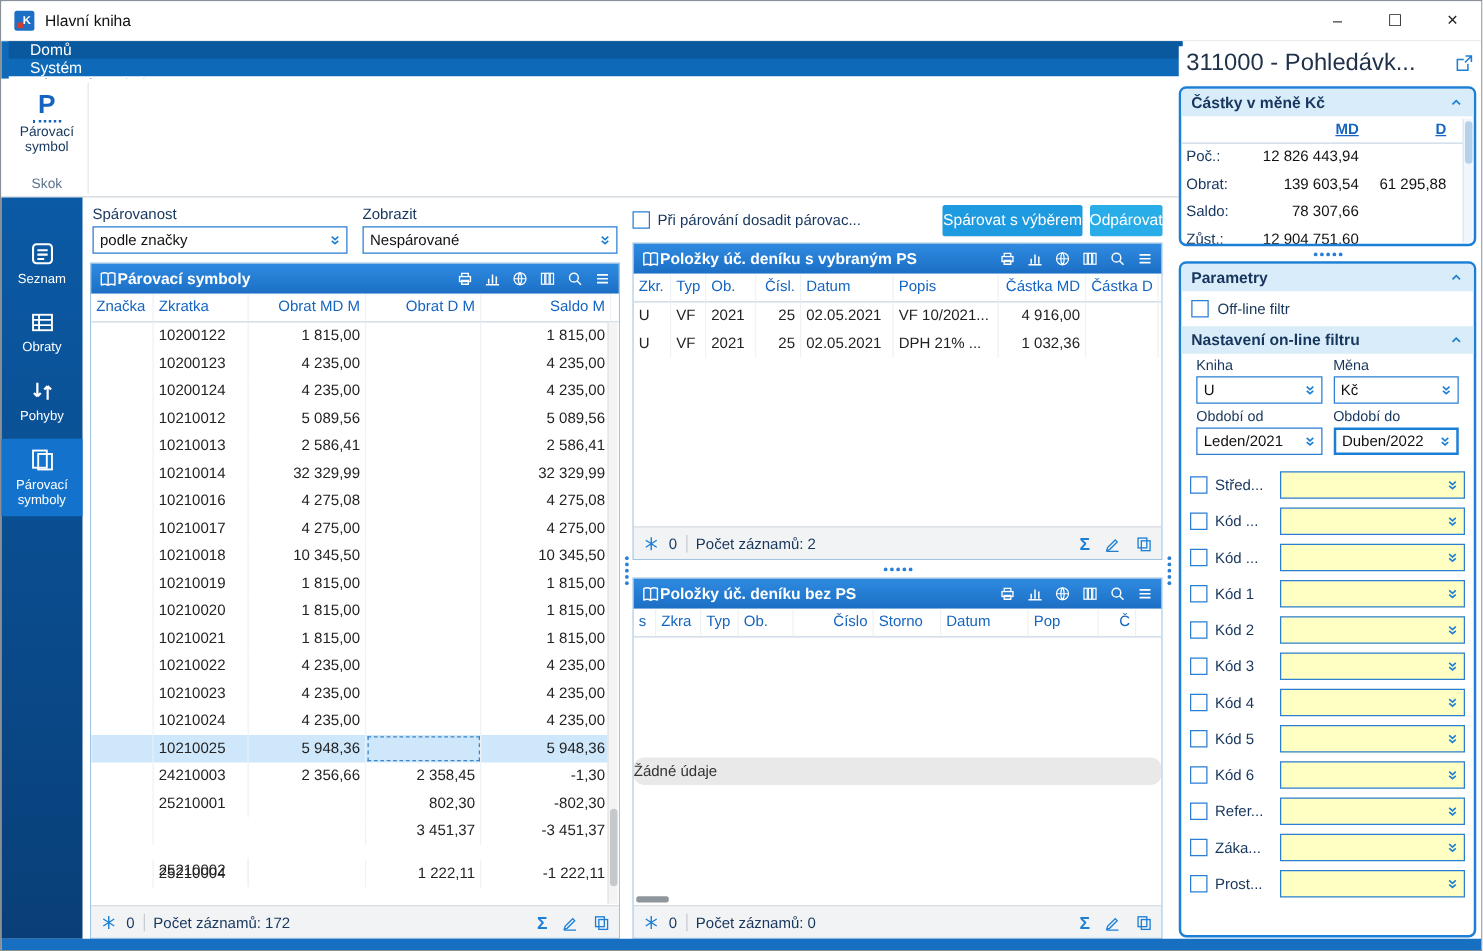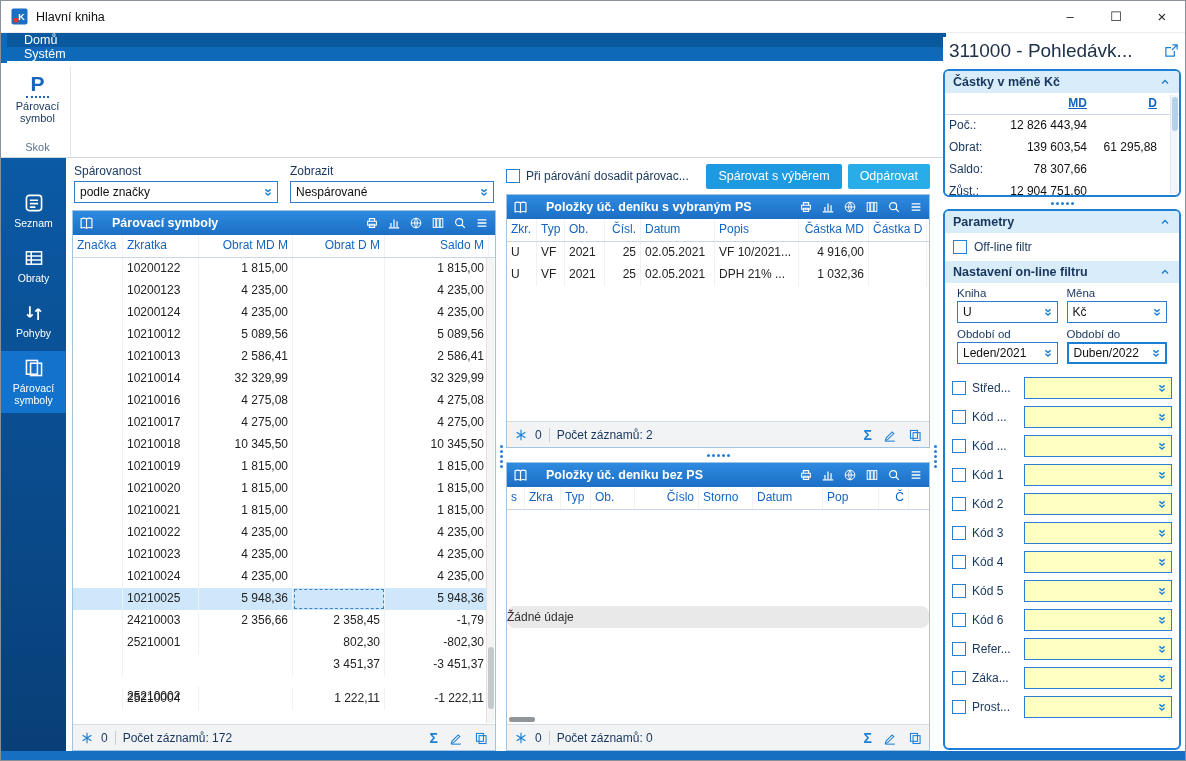--- a/index.html
+++ b/index.html
@@ -49,21 +49,21 @@
   .filter{flex:1;display:flex;flex-direction:column;gap:3px;}
   .filter-label{font-size:12px;color:#17365d;}
   .combo{height:22px;border:1px solid #2a7fd4;background:#fff;display:flex;align-items:center;padding:0 3px 0 5px;font-size:12px;color:#111;cursor:default;}
   .combo .val{flex:1;white-space:nowrap;overflow:hidden;}
   .combo .dd{width:12px;height:12px;color:#1c7fd6;flex:0 0 auto;}
   .combo.yellow{background:#ffffc4;}
   .combo.focused{border-width:2px;border-color:#1c7fd6;}
 
   
   .panel-box{flex:1;display:flex;flex-direction:column;border:1px solid #9fc4e4;position:relative;background:#fff;min-height:0;}
-  .panel-head{height:24px;flex:0 0 24px;background:linear-gradient(#2f8be0,#1b6fc5);display:flex;align-items:center;color:#fff;padding:0 6px;gap:18px;}
+  .panel-head{height:24px;flex:0 0 24px;background:linear-gradient(#2f8be0,#1b6fc5);display:flex;align-items:center;color:#fff;padding:0 6px;gap:0;}
   .panel-title{font-weight:bold;font-size:12.5px;flex:1;white-space:nowrap;overflow:hidden;}
   .head-icons{display:flex;gap:8px;align-items:center;}
   .head-icons .ic{width:14px;height:14px;color:#fff;cursor:default;}
   .panel-head .book{width:15px;height:15px;color:#fff;}
 
   .tbl{display:flex;flex-direction:column;flex:1;overflow:hidden;background:#fff;min-height:0;}
   .tr{display:flex;height:34px;flex:0 0 22px;}
   .tr.head{border-bottom:1px solid #c9d6e4;}
   .td{display:block;height:22px;line-height:21px;padding:0 4px;font-size:12px;color:#222;white-space:nowrap;overflow:hidden;border-right:1px solid #eef1f5;}
   .td.th{color:#1565c0;}
@@ -76,21 +76,21 @@
   .foot-right{margin-left:auto;display:flex;gap:11px;align-items:center;}
   .sigma{color:#1c7fd6;font-weight:bold;font-size:14px;line-height:1;}
 
   .scroll-v{position:absolute;top:47px;right:1px;bottom:27px;width:8px;background:#f4f4f4;border-left:1px solid #e2e2e2;}
   .scroll-v .thumb{position:absolute;bottom:14px;left:1px;width:6px;height:62px;background:#c6c9cc;border-radius:3px;}
 
   
   .pair-bar{height:28px;flex:0 0 28px;display:flex;align-items:center;gap:6px;margin-bottom:4px;}
   .cb{width:14px;height:14px;border:1px solid #2a7fd4;background:#fff;flex:0 0 14px;}
   .pair-label{font-size:12px;color:#17365d;flex:1;white-space:nowrap;overflow:hidden;}
-  .btn-cyan{height:25px;padding:0 12px;background:#1e9ae0;color:#fff;font-size:12.5px;display:flex;align-items:center;border-radius:2px;cursor:default;white-space:nowrap;}
+  .btn-cyan{height:25px;padding:0 0;background:#1e9ae0;color:#fff;font-size:12.5px;display:flex;align-items:center;border-radius:2px;cursor:default;white-space:nowrap;}
   .btn-cyan.alt{background:#29ade8;}
   .box-top{height:254px;flex:0 0 254px;}
   .box-bottom{flex:1;}
   .empty-wrap{flex:1;display:flex;flex-direction:column;justify-content:center;min-height:0;}
   .empty-band{height:22px;background:#e9e9e9;line-height:22px;font-size:12px;color:#333;border-radius:8px;}
   .hbar{position:absolute;left:2px;bottom:28px;width:26px;height:5px;background:#8f969c;border-radius:2px;}
 
   
   .panel-right{position:absolute;top:36px;right:4px;width:238px;bottom:10px;display:flex;flex-direction:column;background:#fff;}
   .rp-title-row{display:flex;align-items:flex-start;padding:3px 2px 7px 6px;gap:4px;}
@@ -446,21 +446,21 @@
                 <div class="td" style="width: 76px; text-align: left;">10210025</div>
                 <div class="td" style="width: 94px; text-align: right;">5 948,36</div>
                 <div class="td focus" style="width: 92px; text-align: right;"></div>
                 <div class="td" style="width: 104px; text-align: right;">5 948,36</div>
               </div>
               <div class="tr">
                 <div class="td" style="width: 50px; text-align: left;"></div>
                 <div class="td" style="width: 76px; text-align: left;">24210003</div>
                 <div class="td" style="width: 94px; text-align: right;">2 356,66</div>
                 <div class="td" style="width: 92px; text-align: right;">2 358,45</div>
-                <div class="td" style="width: 104px; text-align: right;">-1,79</div>
+                <div class="td" style="width: 104px; text-align: right;">-1,30</div>
               </div>
               <div class="tr">
                 <div class="td" style="width: 50px; text-align: left;"></div>
                 <div class="td" style="width: 76px; text-align: left;">25210001</div>
                 <div class="td" style="width: 94px; text-align: right;"></div>
                 <div class="td" style="width: 92px; text-align: right;">802,30</div>
                 <div class="td" style="width: 104px; text-align: right;">-802,30</div>
               </div>
               <div class="tr">
                 <div class="td" style="width: 50px; text-align: left;"></div>

